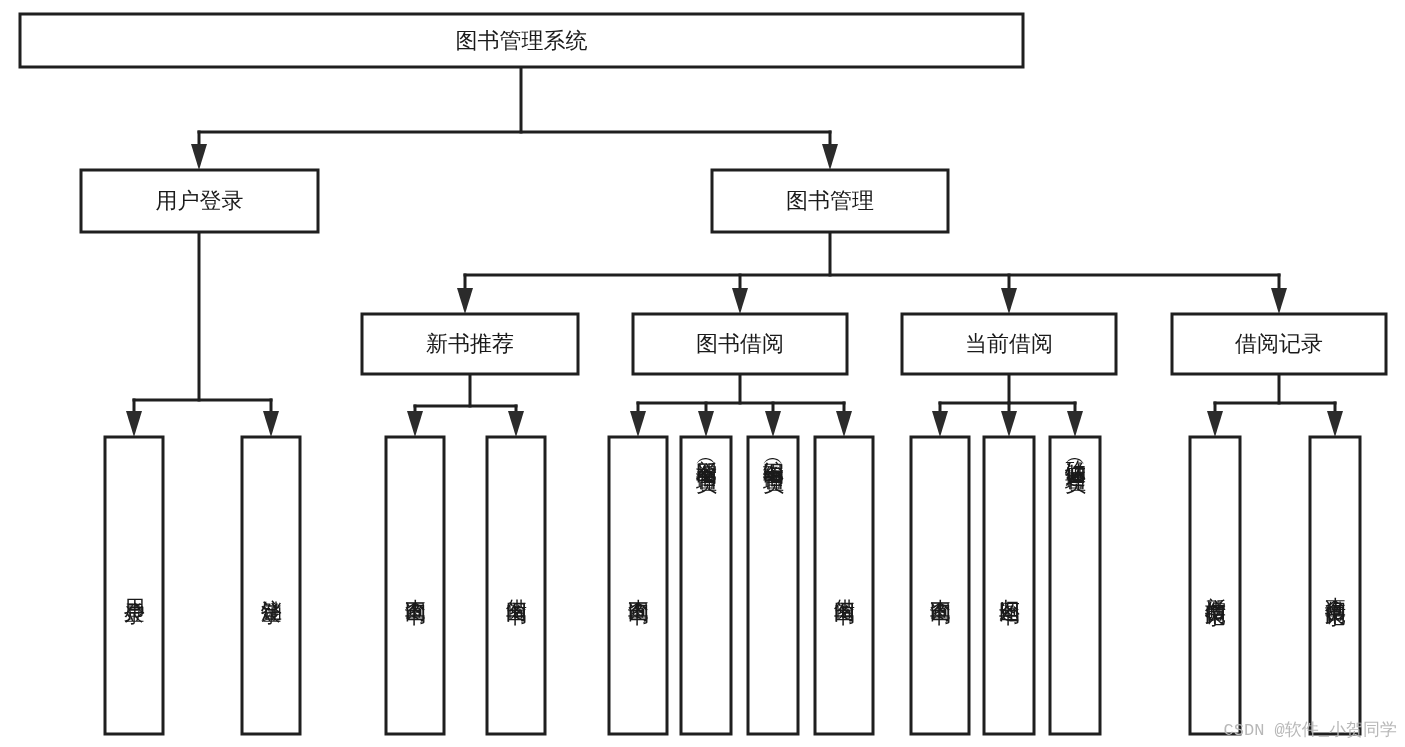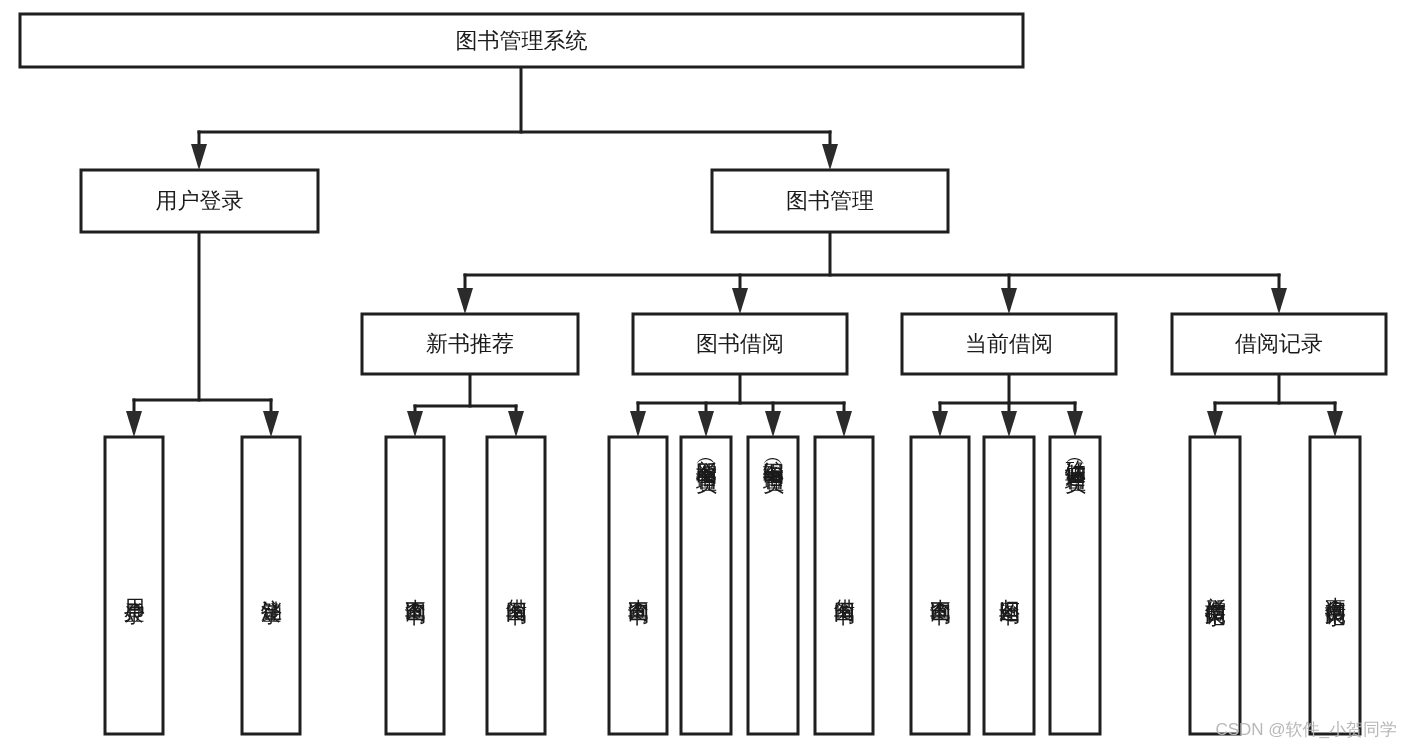--- a/index.html
+++ b/index.html
@@ -63,21 +63,21 @@
     font-size: 21px;
     line-height: 1.18;
     color: #1a1a1a;
     letter-spacing: 2px;
     white-space: nowrap;
   }
   .watermark {
     position: absolute;
     right: 8px;
     bottom: 6px;
-    font-family: Liberation Sans, sans-serif;
+    font-family: Liberation Mono, monospace;
     font-size: 17px;
     color: #b8b8b8;
     white-space: nowrap;
   }
 </style>
 </head>
 <body>
 
 <div id="diagram-root">
   <svg id="diagram-svg" viewBox="0 0 1405 747" xmlns="http://www.w3.org/2000/svg">

